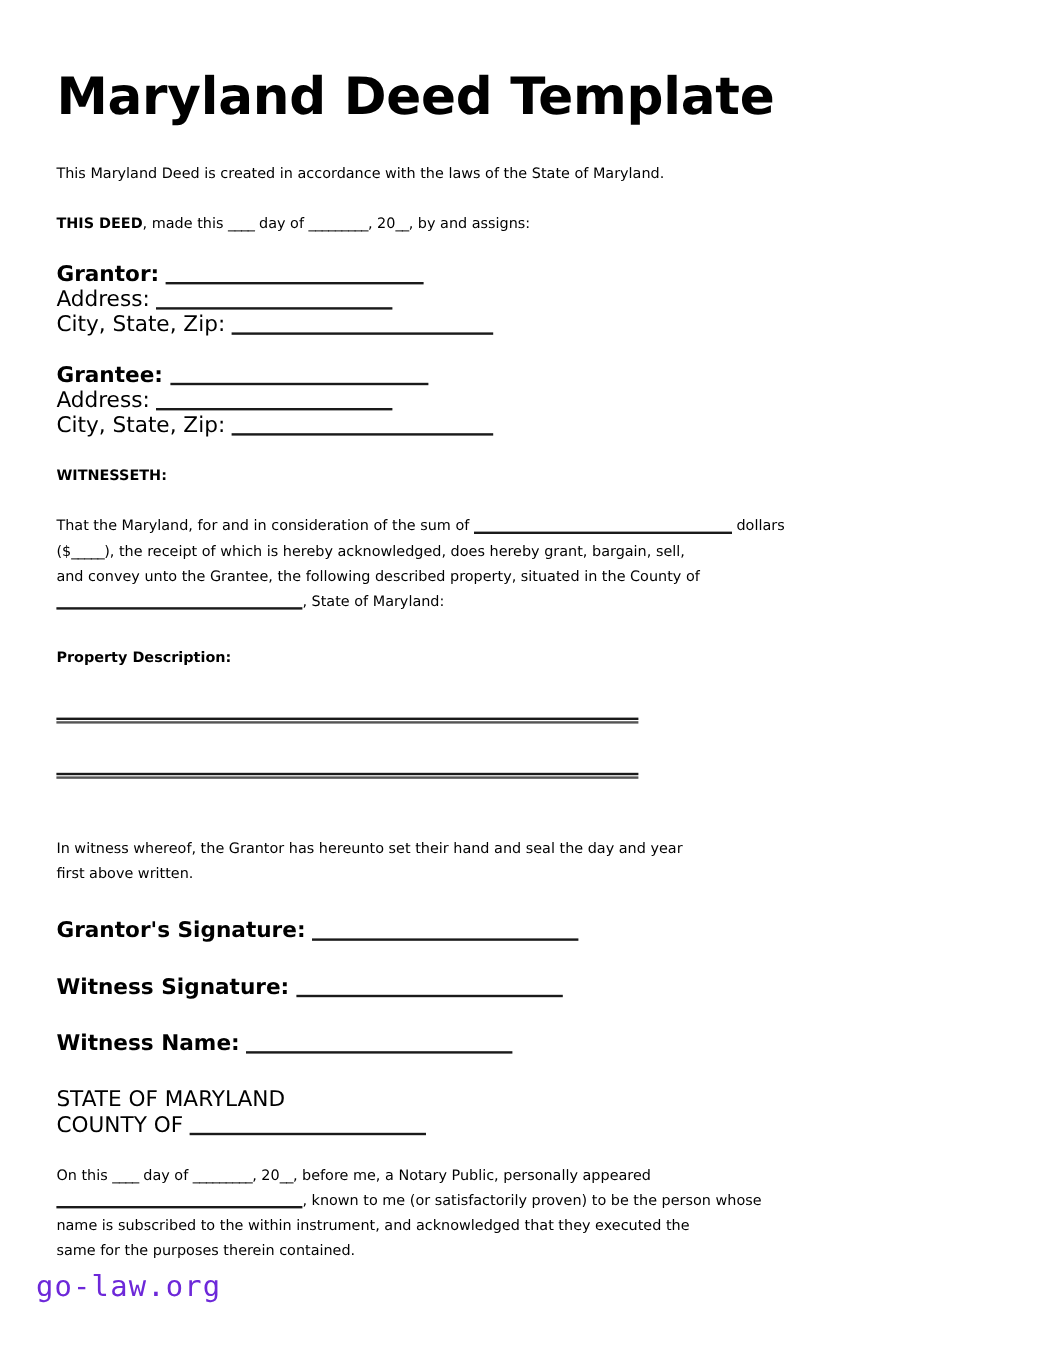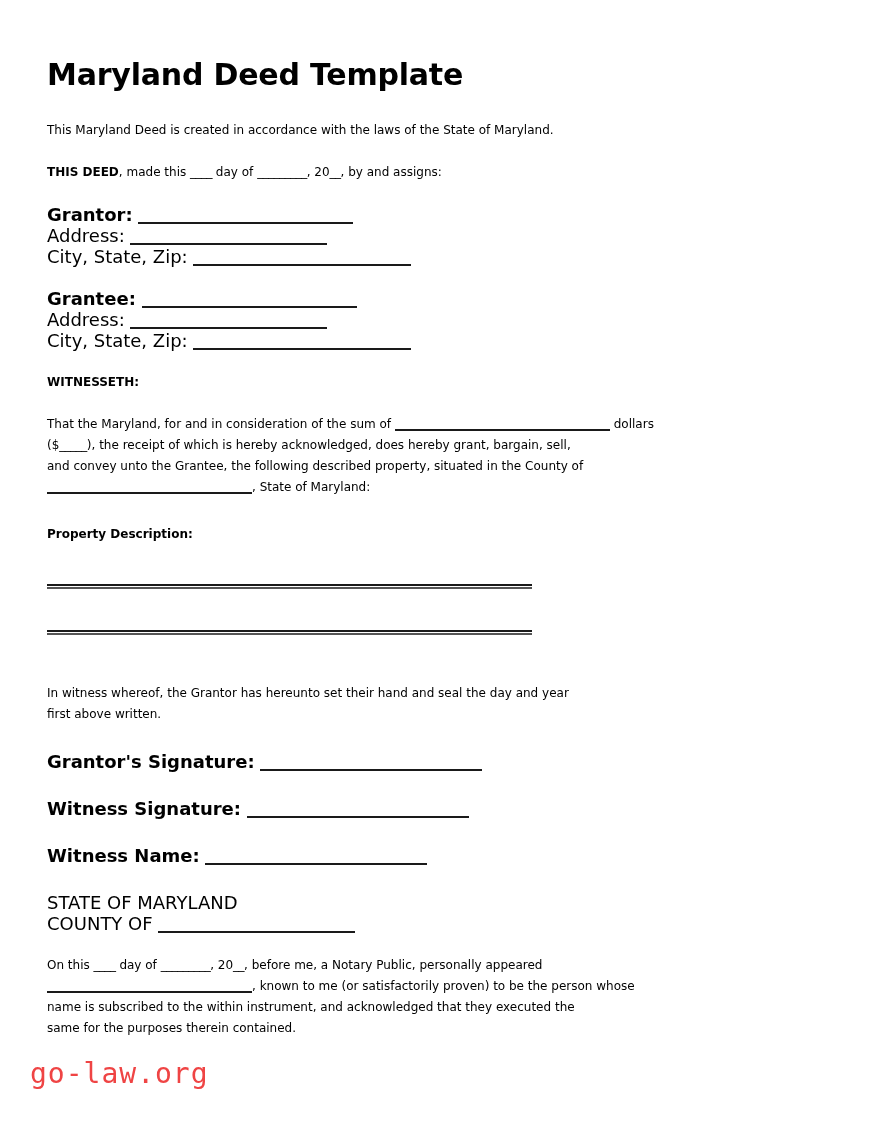--- a/index.html
+++ b/index.html
@@ -17,21 +17,21 @@
     overflow: hidden;
   }
   .content {
     position: absolute;
     left: 47px;
     top: 0;
     width: 775px;
   }
 
   .doc-title {
-    font-size: 30px;
+    font-size: 43px;
     font-weight: bold;
     letter-spacing: -0.2px;
     margin: 0;
     padding-top: 58px;
     line-height: 1.1;
   }
 
   .para {
     font-size: 12px;
     line-height: 21px;
@@ -68,23 +68,23 @@
     height: 1px;
     width: 485px;
     margin: 0;
   }
 
   .footer-logo {
     position: absolute;
     left: 30px;
     top: 1060px;
     font-family: "DejaVu Sans Mono", "Liberation Mono", monospace;
-    font-size: 28px;
+    font-size: 24px;
     letter-spacing: 1px;
-    color: #ef4444;
+    color: #6d28d9;
     line-height: 1;
   }
 </style>
 </head>
 <body>
 
 <div class="page">
   <div class="content">
 
     <h1 class="doc-title">Maryland Deed Template</h1>

